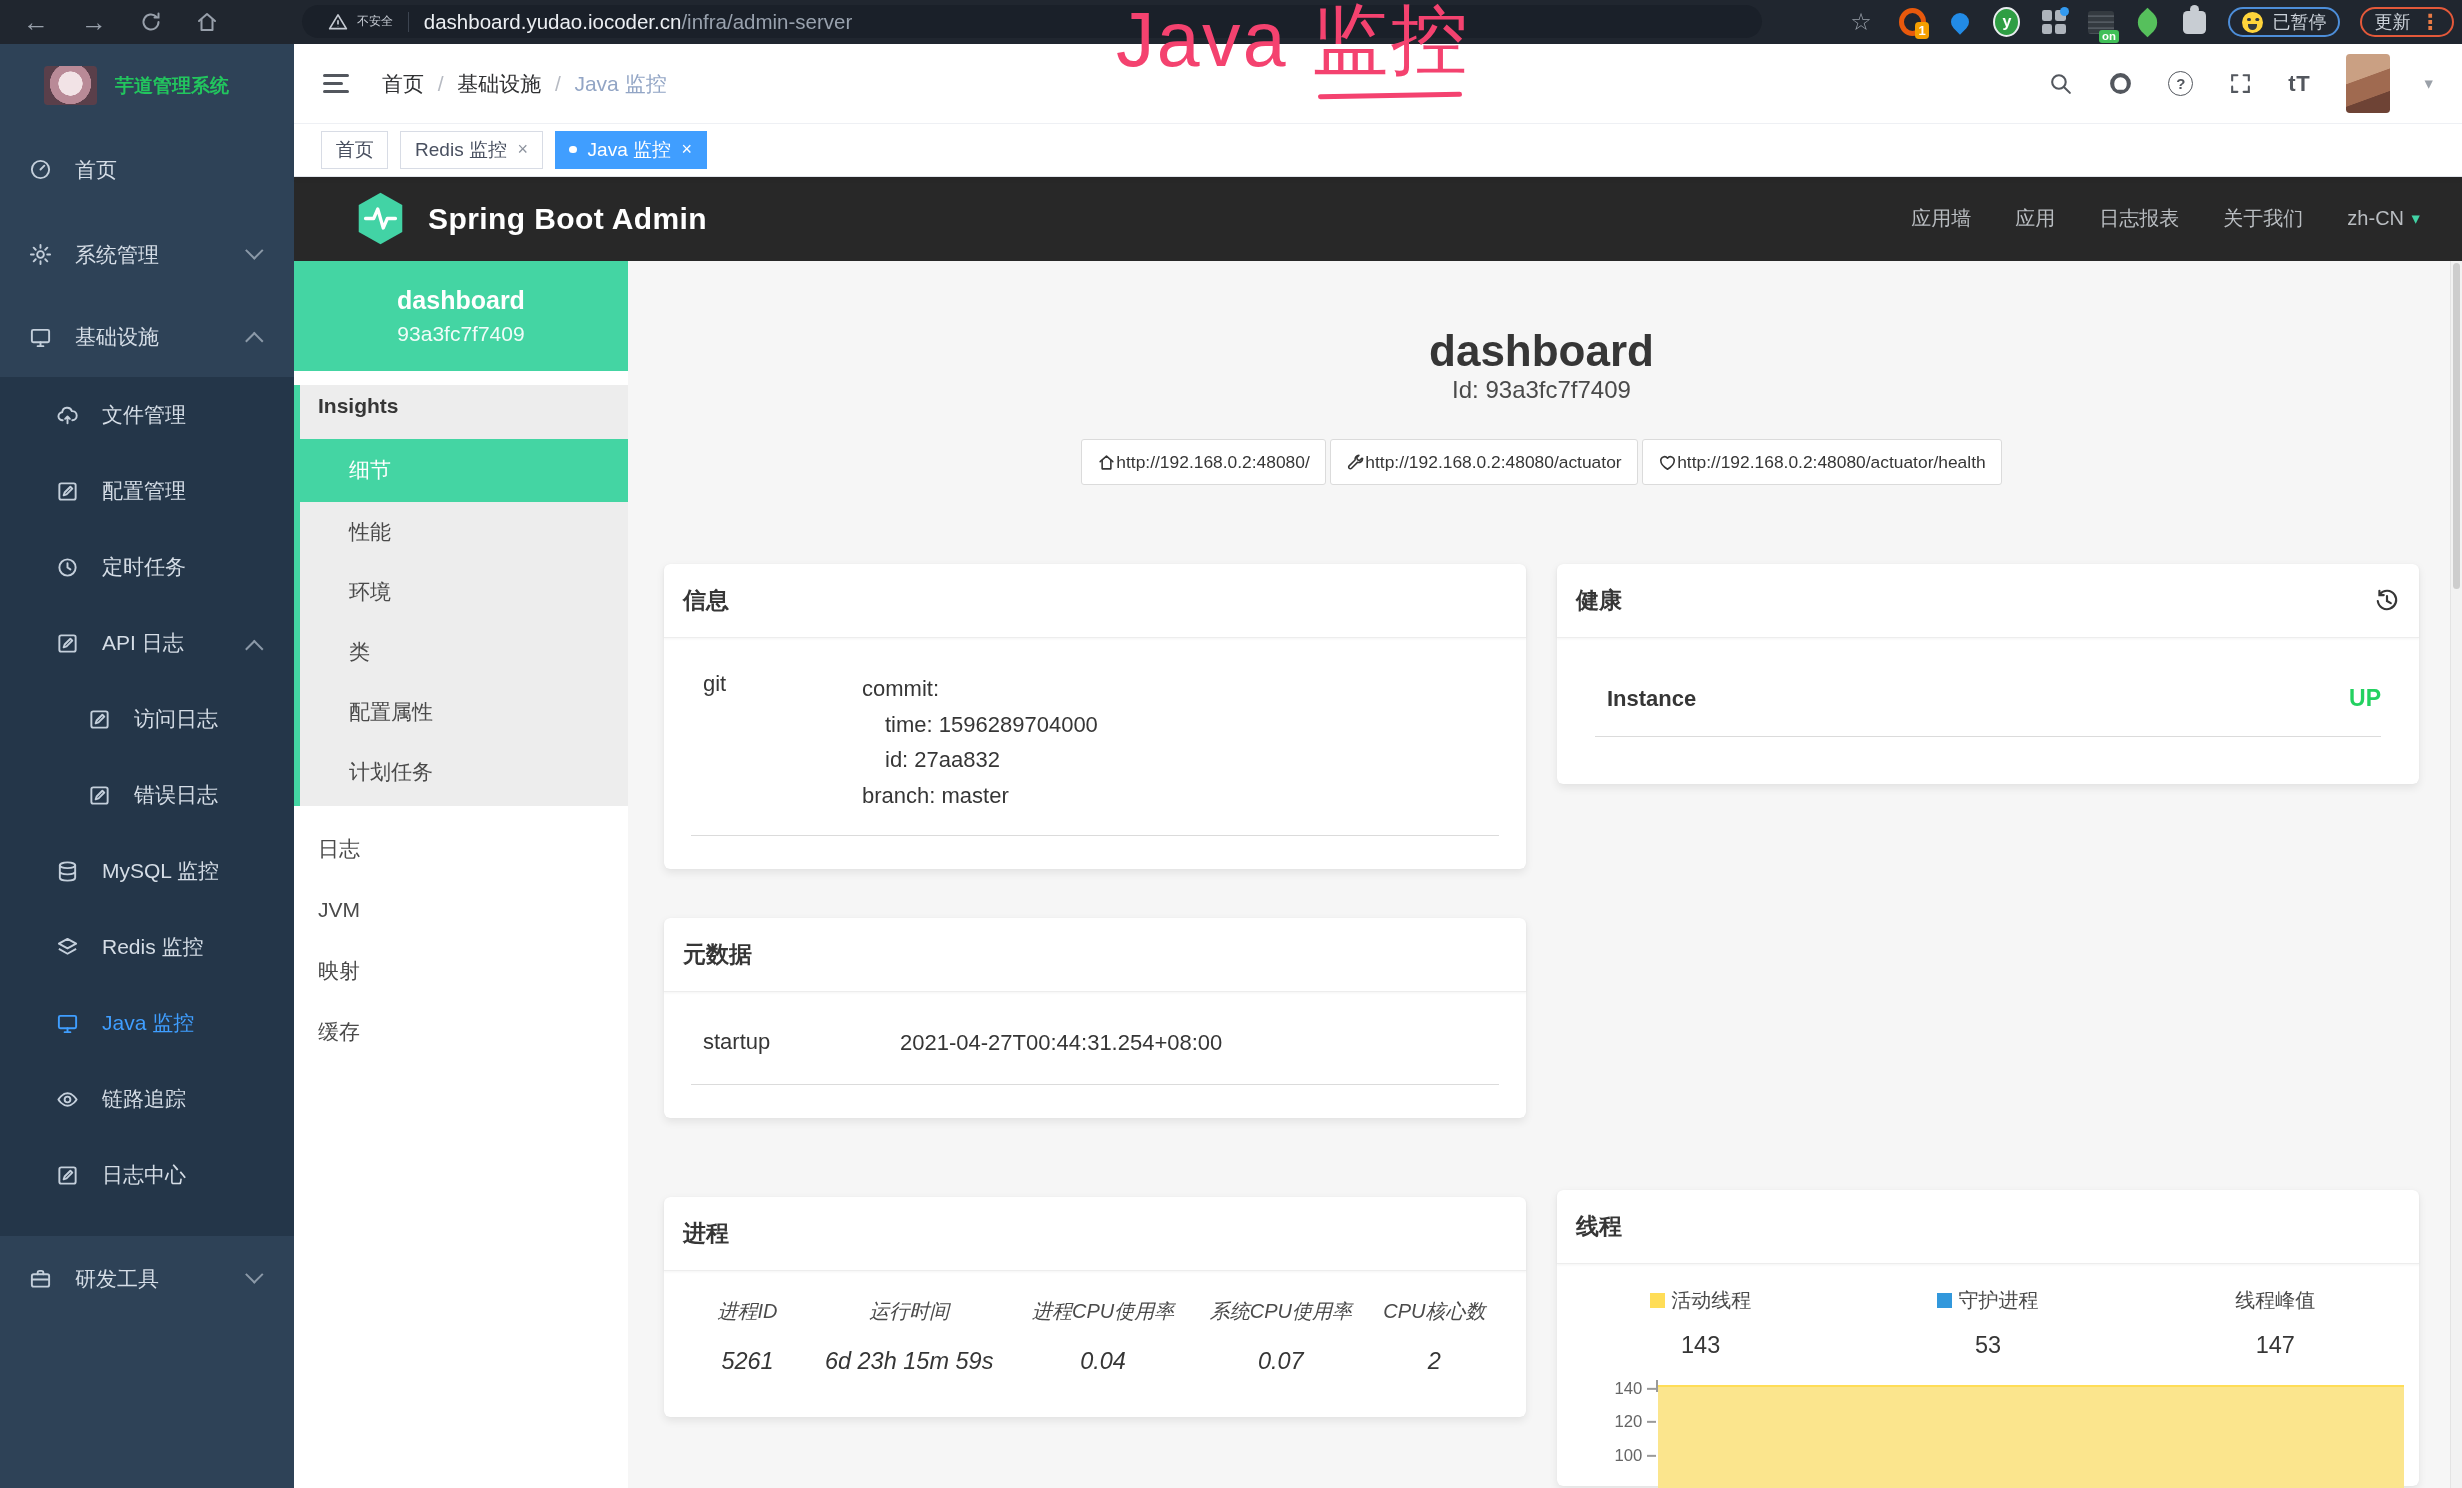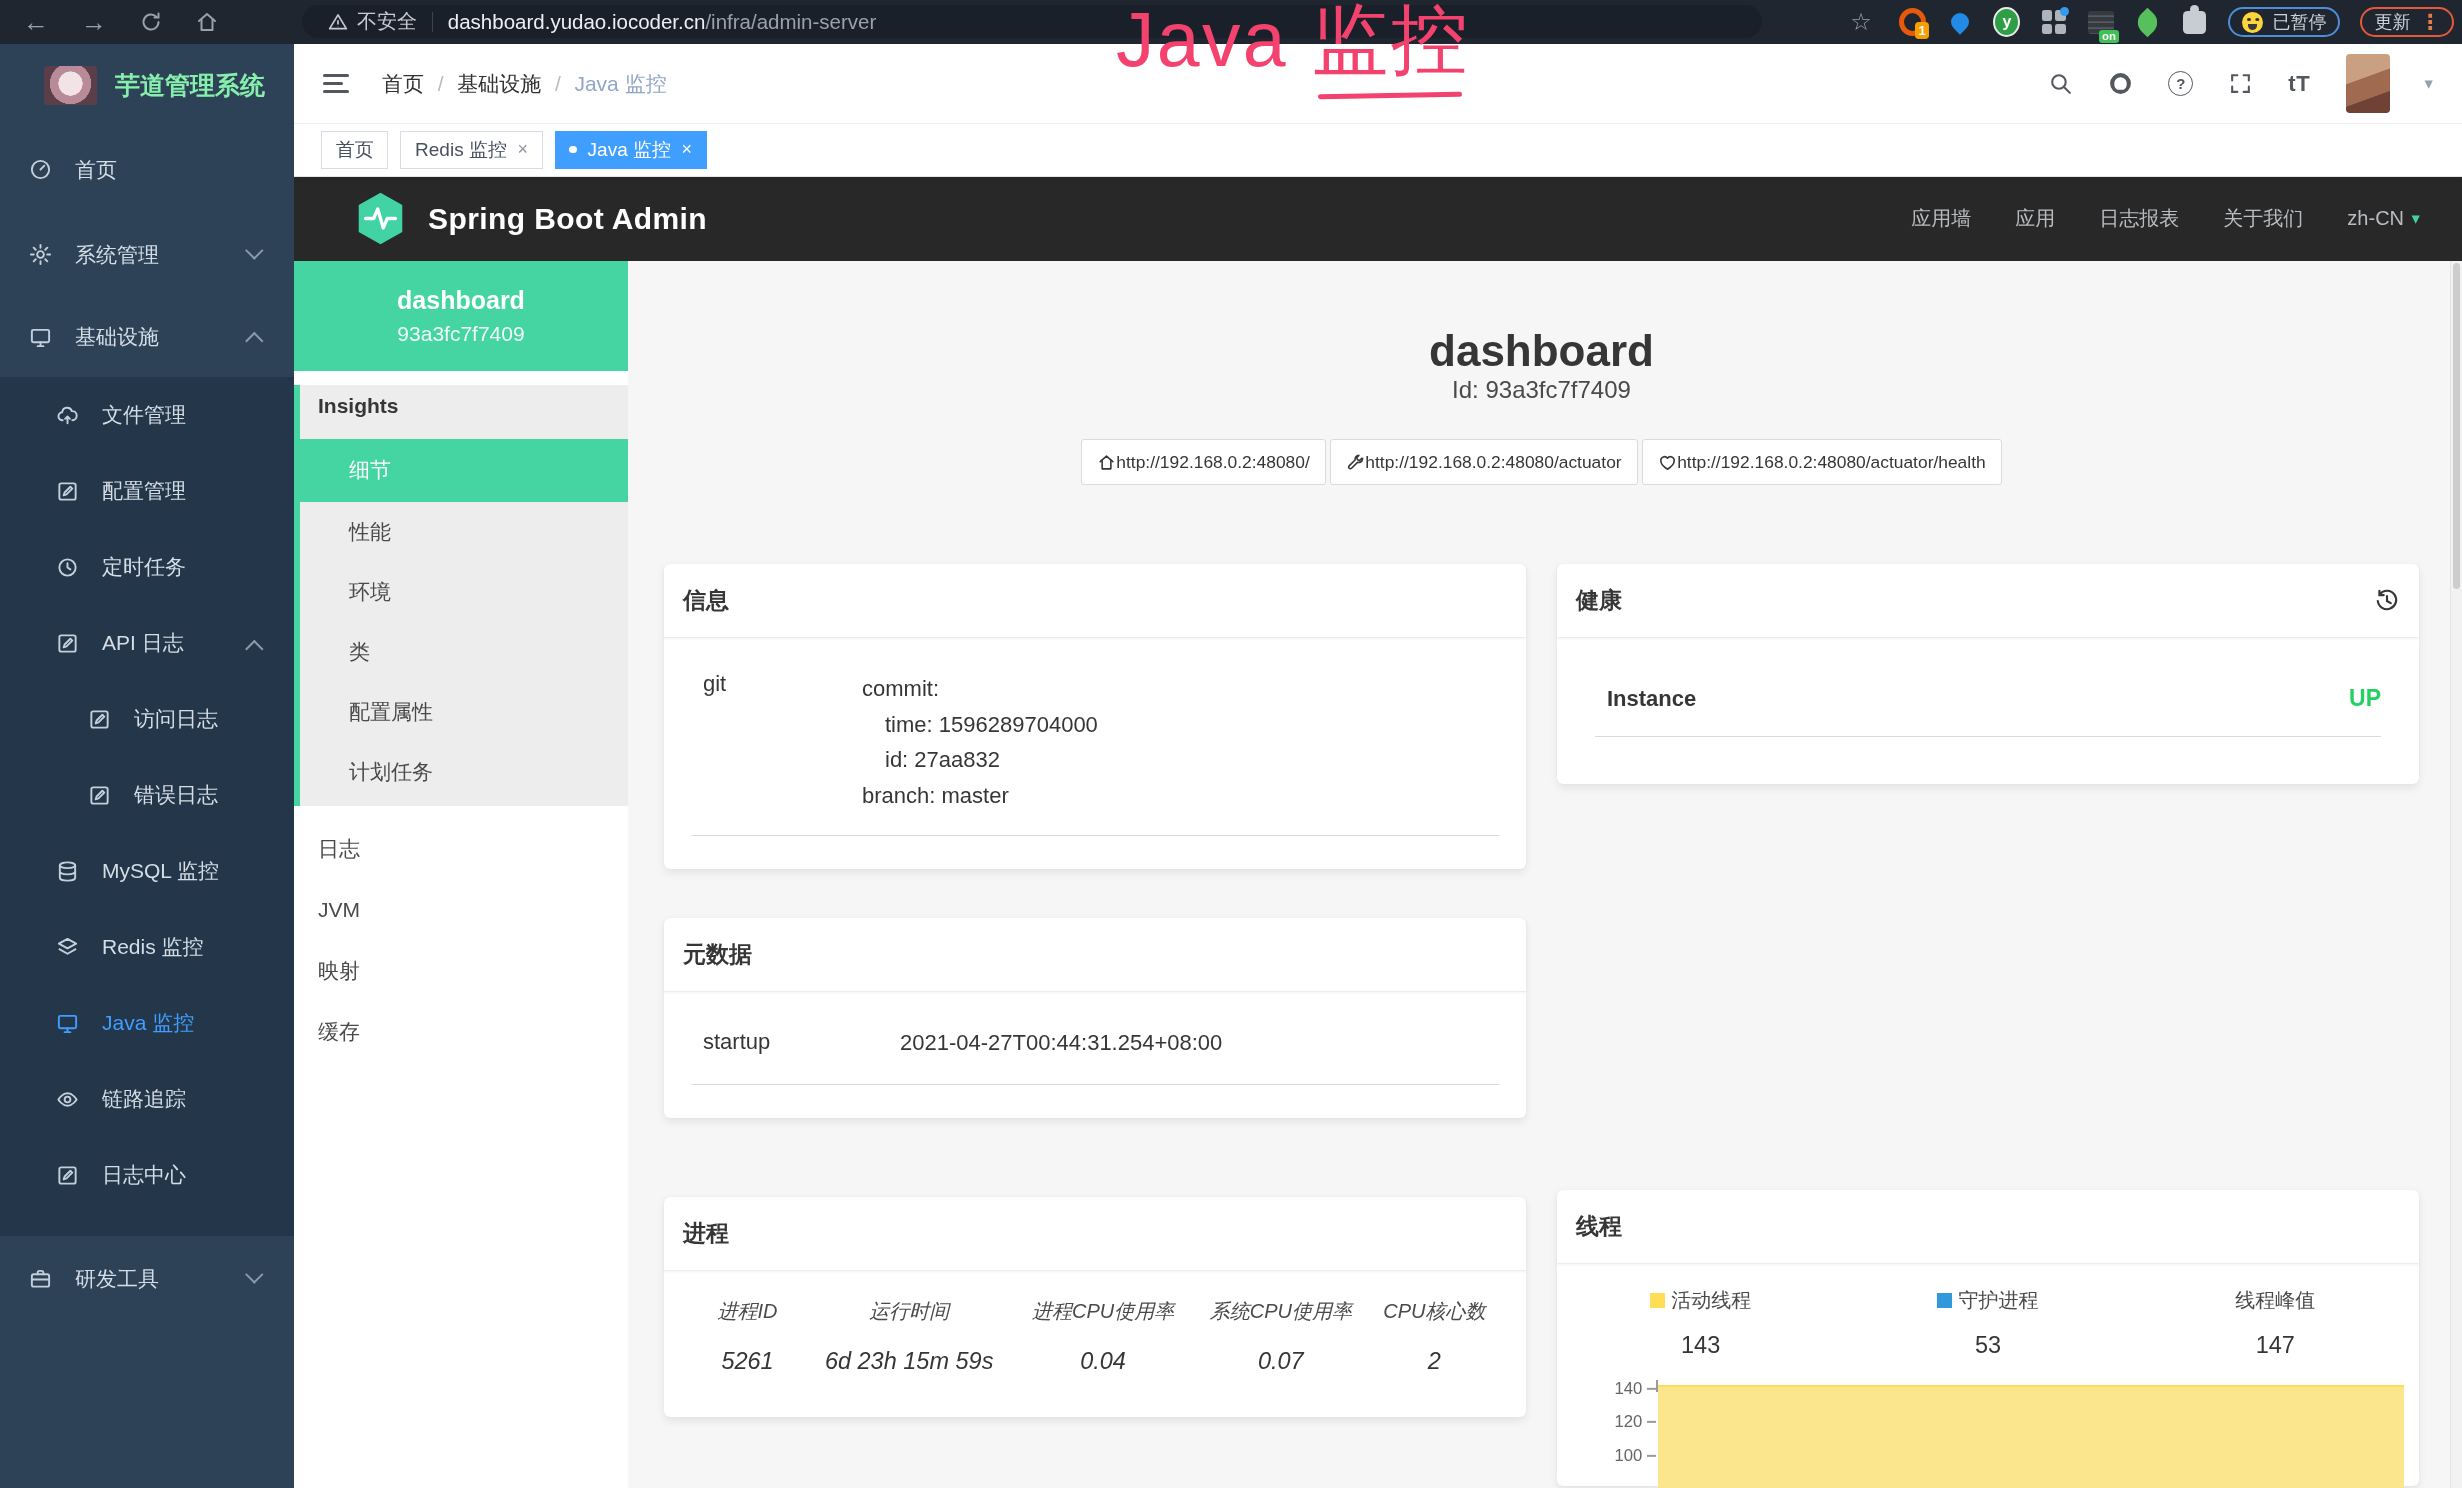--- a/index.html
+++ b/index.html
@@ -7,21 +7,21 @@
     font-family:"Liberation Sans","DejaVu Sans",sans-serif;background:#fff;}
   svg.ic{display:block;}
 
   
   .browser-bar{position:absolute;left:0;top:0;right:0;height:44px;background:#20262f;}
   .bnav{position:absolute;top:0;height:44px;display:flex;align-items:center;gap:32px;left:23px;color:#98a0ab;}
   .bnav svg{width:24px;height:24px;}
   .url-pill{position:absolute;left:302px;top:5.3px;width:1460px;height:33px;border-radius:16.7px;
     background:#1a2029;display:flex;align-items:center;padding-left:26px;box-sizing:border-box;color:#c6cbd3;}
   .url-pill svg{width:20px;height:20px;}
-  .sec-label{font-size:20px;margin-left:9px;}
+  .sec-label{font-size:12px;margin-left:9px;}
   .url-div{width:0.8px;height:20px;background:#3c4450;margin:0 15px;}
   .url-host{font-size:20.5px;color:#eceff3;font-weight:500;}
   .url-path{font-size:20.5px;color:#98a1ad;}
   .bright{position:absolute;right:7.6px;top:0;height:44px;display:flex;align-items:center;gap:20px;}
   .star{font-size:24px;color:#9aa1ab;margin-right:7.6px;}
   .ext{position:relative;width:27px;height:27px;display:flex;align-items:center;justify-content:center;}
   .ext-ring{width:18px;height:18px;border:5.3px solid #e8590c;border-radius:50%;}
   .ext-badge{position:absolute;right:-3px;bottom:-3px;background:#f59f00;color:#fff;font-size:13px;
     border-radius:3.8px;padding:0.8px 3.8px;font-weight:700;}
   .ext-pin{width:18px;height:18px;background:#228be6;border-radius:50% 50% 50% 0;transform:rotate(-45deg);}
@@ -51,21 +51,21 @@
   .annotation{position:absolute;left:1116px;top:-10.6px;z-index:60;font-size:77px;font-weight:500;
     color:#f4426f;letter-spacing:2.3px;pointer-events:none;white-space:nowrap;}
   .annotation-line{position:absolute;left:1318px;top:93px;width:144px;height:5.3px;background:#f4426f;
     z-index:60;transform:rotate(-1deg);border-radius:3px;pointer-events:none;}
 
   
   .app-sidebar{position:absolute;left:0;top:44px;width:294px;bottom:0;background:#2e4257;color:#d5dde6;}
   .logo-row{height:83px;display:flex;align-items:center;padding-left:44px;}
   .logo-img{width:53px;height:39px;border-radius:3.8px;background:
     radial-gradient(circle at 50% 45%, #f2e3e6 0 35%, #b98a97 36% 60%, #5a3f4a 61%);}
-  .logo-title{margin-left:18px;font-size:25px;font-weight:700;color:#86efac;}
+  .logo-title{margin-left:18px;font-size:19px;font-weight:700;color:#22c55e;}
   .menu{position:absolute;top:83px;left:0;right:0;bottom:0;}
   .si{display:flex;align-items:center;position:relative;font-size:21px;color:#d5dde6;cursor:pointer;}
   .si .ic{width:23px;height:23px;margin-right:23px;flex-shrink:0;color:#c4cfdb;}
   .si.l1{height:85px;padding-left:29px;}
   .si.l1b{height:80px;padding-left:29px;}
   .si.l2{height:76px;padding-left:56px;}
   .si.l3{height:76px;padding-left:88px;}
   .submenu{background:#243649;padding-bottom:23px;}
   .si.active-blue, .si.active-blue .ic{color:#3f9eff;}
   .chev{position:absolute;right:33px;width:10.6px;height:10.6px;border-right:2.3px solid #8b99a8;border-bottom:2.3px solid #8b99a8;}

